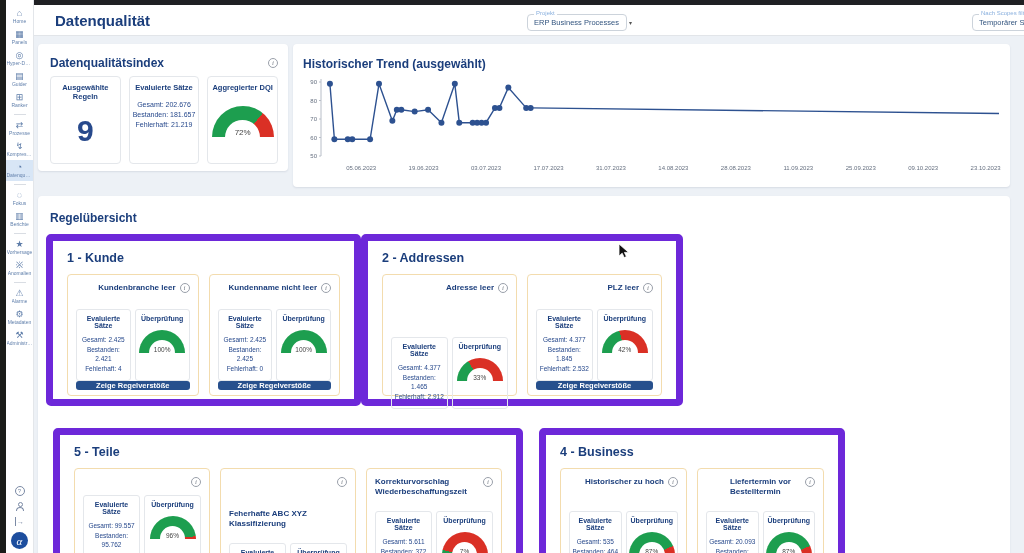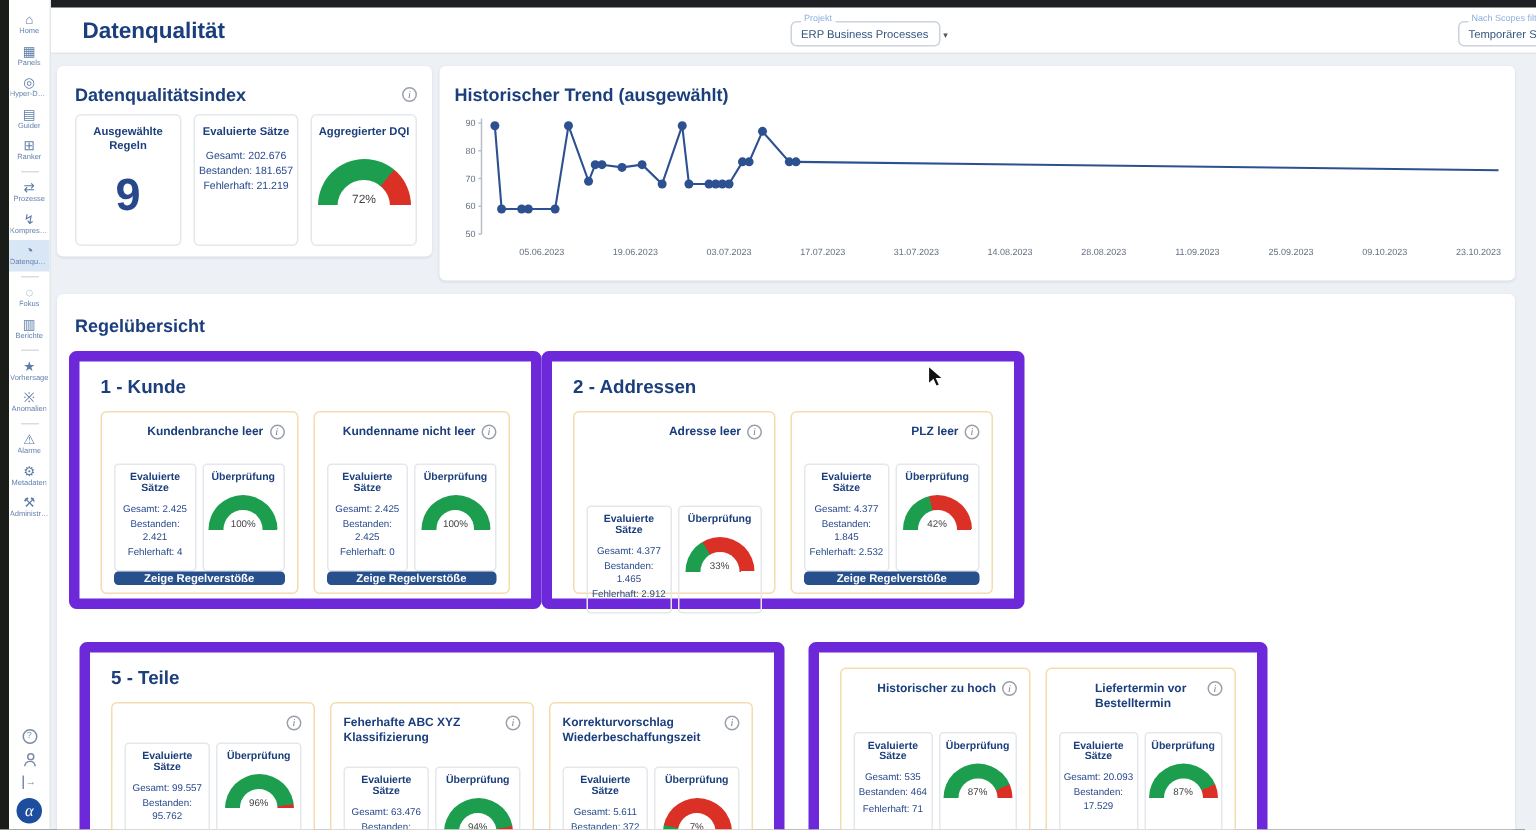--- a/index.html
+++ b/index.html
@@ -404,21 +404,21 @@
                   <div class="gauge" style="width: 46px; height: 23px;">
                     <div class="arc" style="width: 46px; height: 46px; background: conic-gradient(from 270deg, rgb(29, 158, 79) 0deg, rgb(29, 158, 79) 172.8deg, rgb(218, 48, 37) 172.8deg, rgb(218, 48, 37) 180deg, transparent 180deg, transparent 360deg);"></div>
                     <div class="hole" style="width: 25.76px; height: 25.76px; left: 10.12px; top: 10.12px;"></div>
                     <span class="pct" style="font-size: 6.5px;">96%</span>
                   </div>
                 </div>
               </div>
             </div>
             <div class="card" style="height: 200px;">
               <div class="card-head">
-                <span class="card-title" style="min-height: 26px;">Feherhafte ABC XYZ Klassifizierung</span>
+                <span class="card-title" style="min-height: 26px; margin-top: 32px;">Feherhafte ABC XYZ Klassifizierung</span>
                 <span class="info">i</span>
               </div>
               <div class="stat-row">
                 <div class="stat-box">
                   <span class="stat-head">Evaluierte Sätze</span>
                   <span class="stat-lines">
                     <span class="stat-line">Gesamt: 63.476</span>
                     <span class="stat-line">Bestanden: 59.374</span>
                   </span>
                 </div>
@@ -452,20 +452,21 @@
                     <div class="arc" style="width: 46px; height: 46px; background: conic-gradient(from 270deg, rgb(29, 158, 79) 0deg, rgb(29, 158, 79) 12.6deg, rgb(218, 48, 37) 12.6deg, rgb(218, 48, 37) 180deg, transparent 180deg, transparent 360deg);"></div>
                     <div class="hole" style="width: 25.76px; height: 25.76px; left: 10.12px; top: 10.12px;"></div>
                     <span class="pct" style="font-size: 6.5px;">7%</span>
                   </div>
                 </div>
               </div>
             </div>
           </div>
         </div>
         <div class="group" style="left: 501px; top: 232px; width: 306px; height: 250px;">
+          <div class="group-name">4 - Business</div>
           <div class="cards">
             <div class="card" style="height: 200px;">
               <div class="card-head">
                 <span class="card-title" style="min-height: 26px;">Historischer zu hoch</span>
                 <span class="info">i</span>
               </div>
               <div class="stat-row">
                 <div class="stat-box">
                   <span class="stat-head">Evaluierte Sätze</span>
                   <span class="stat-lines">

